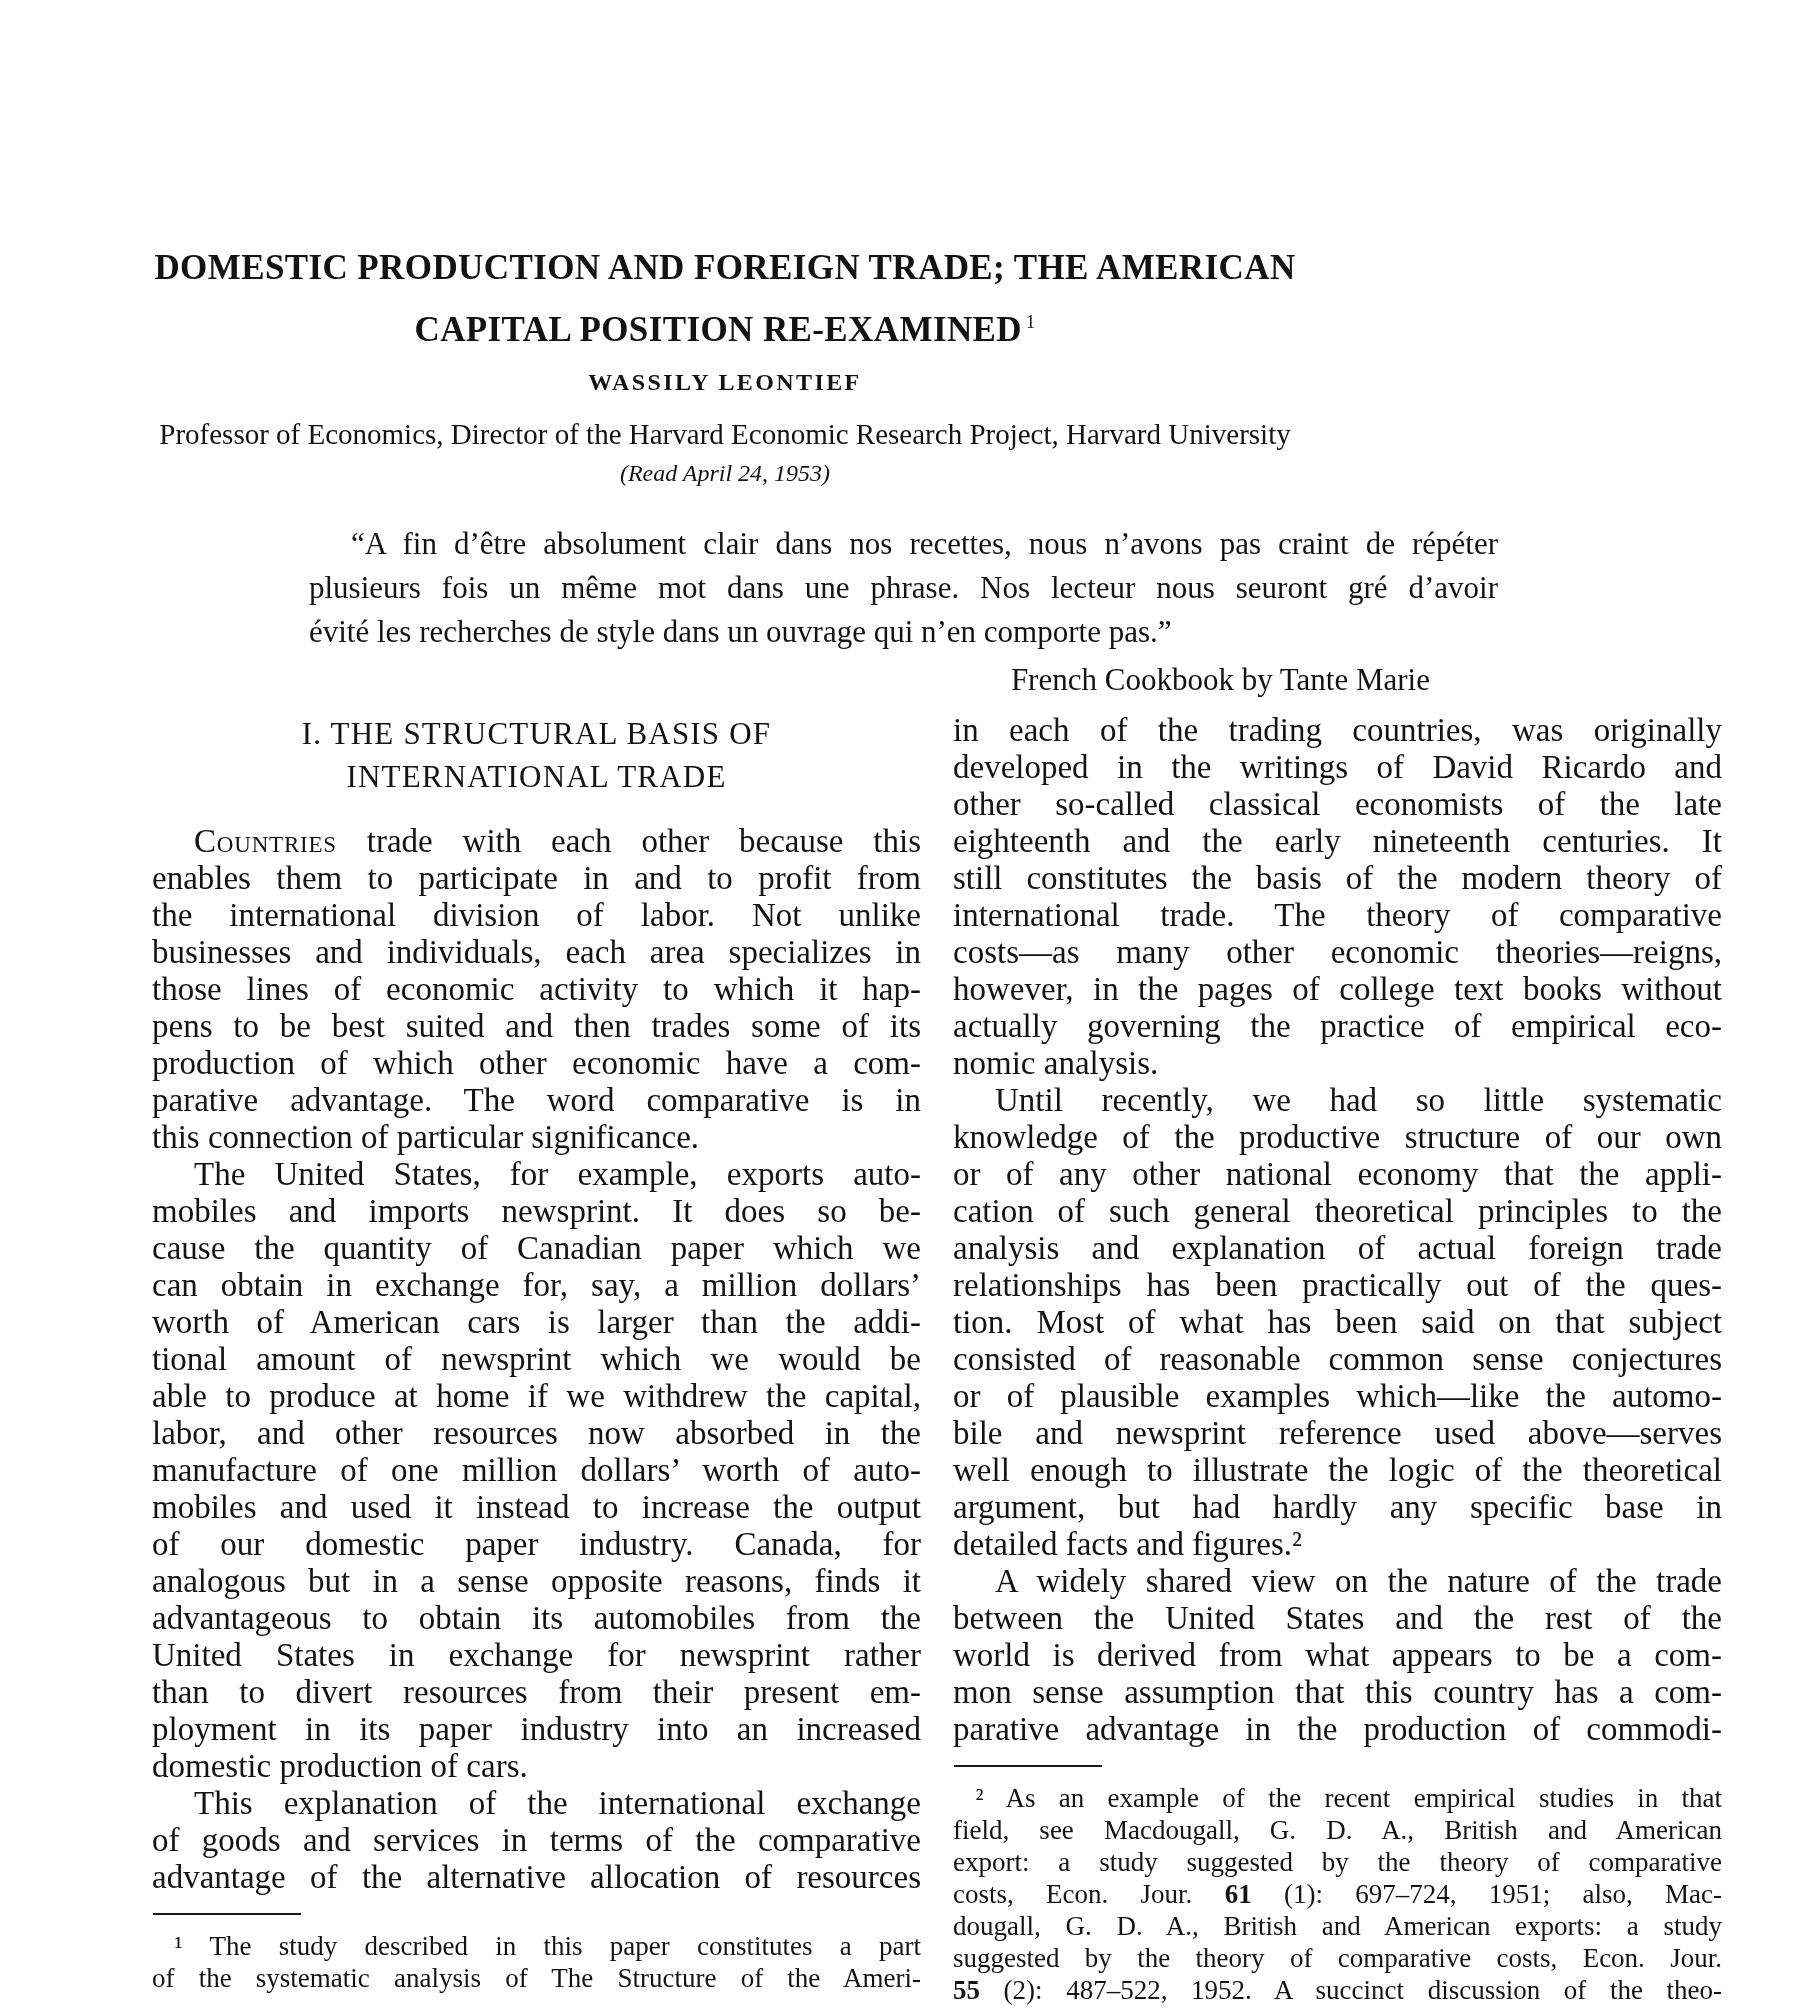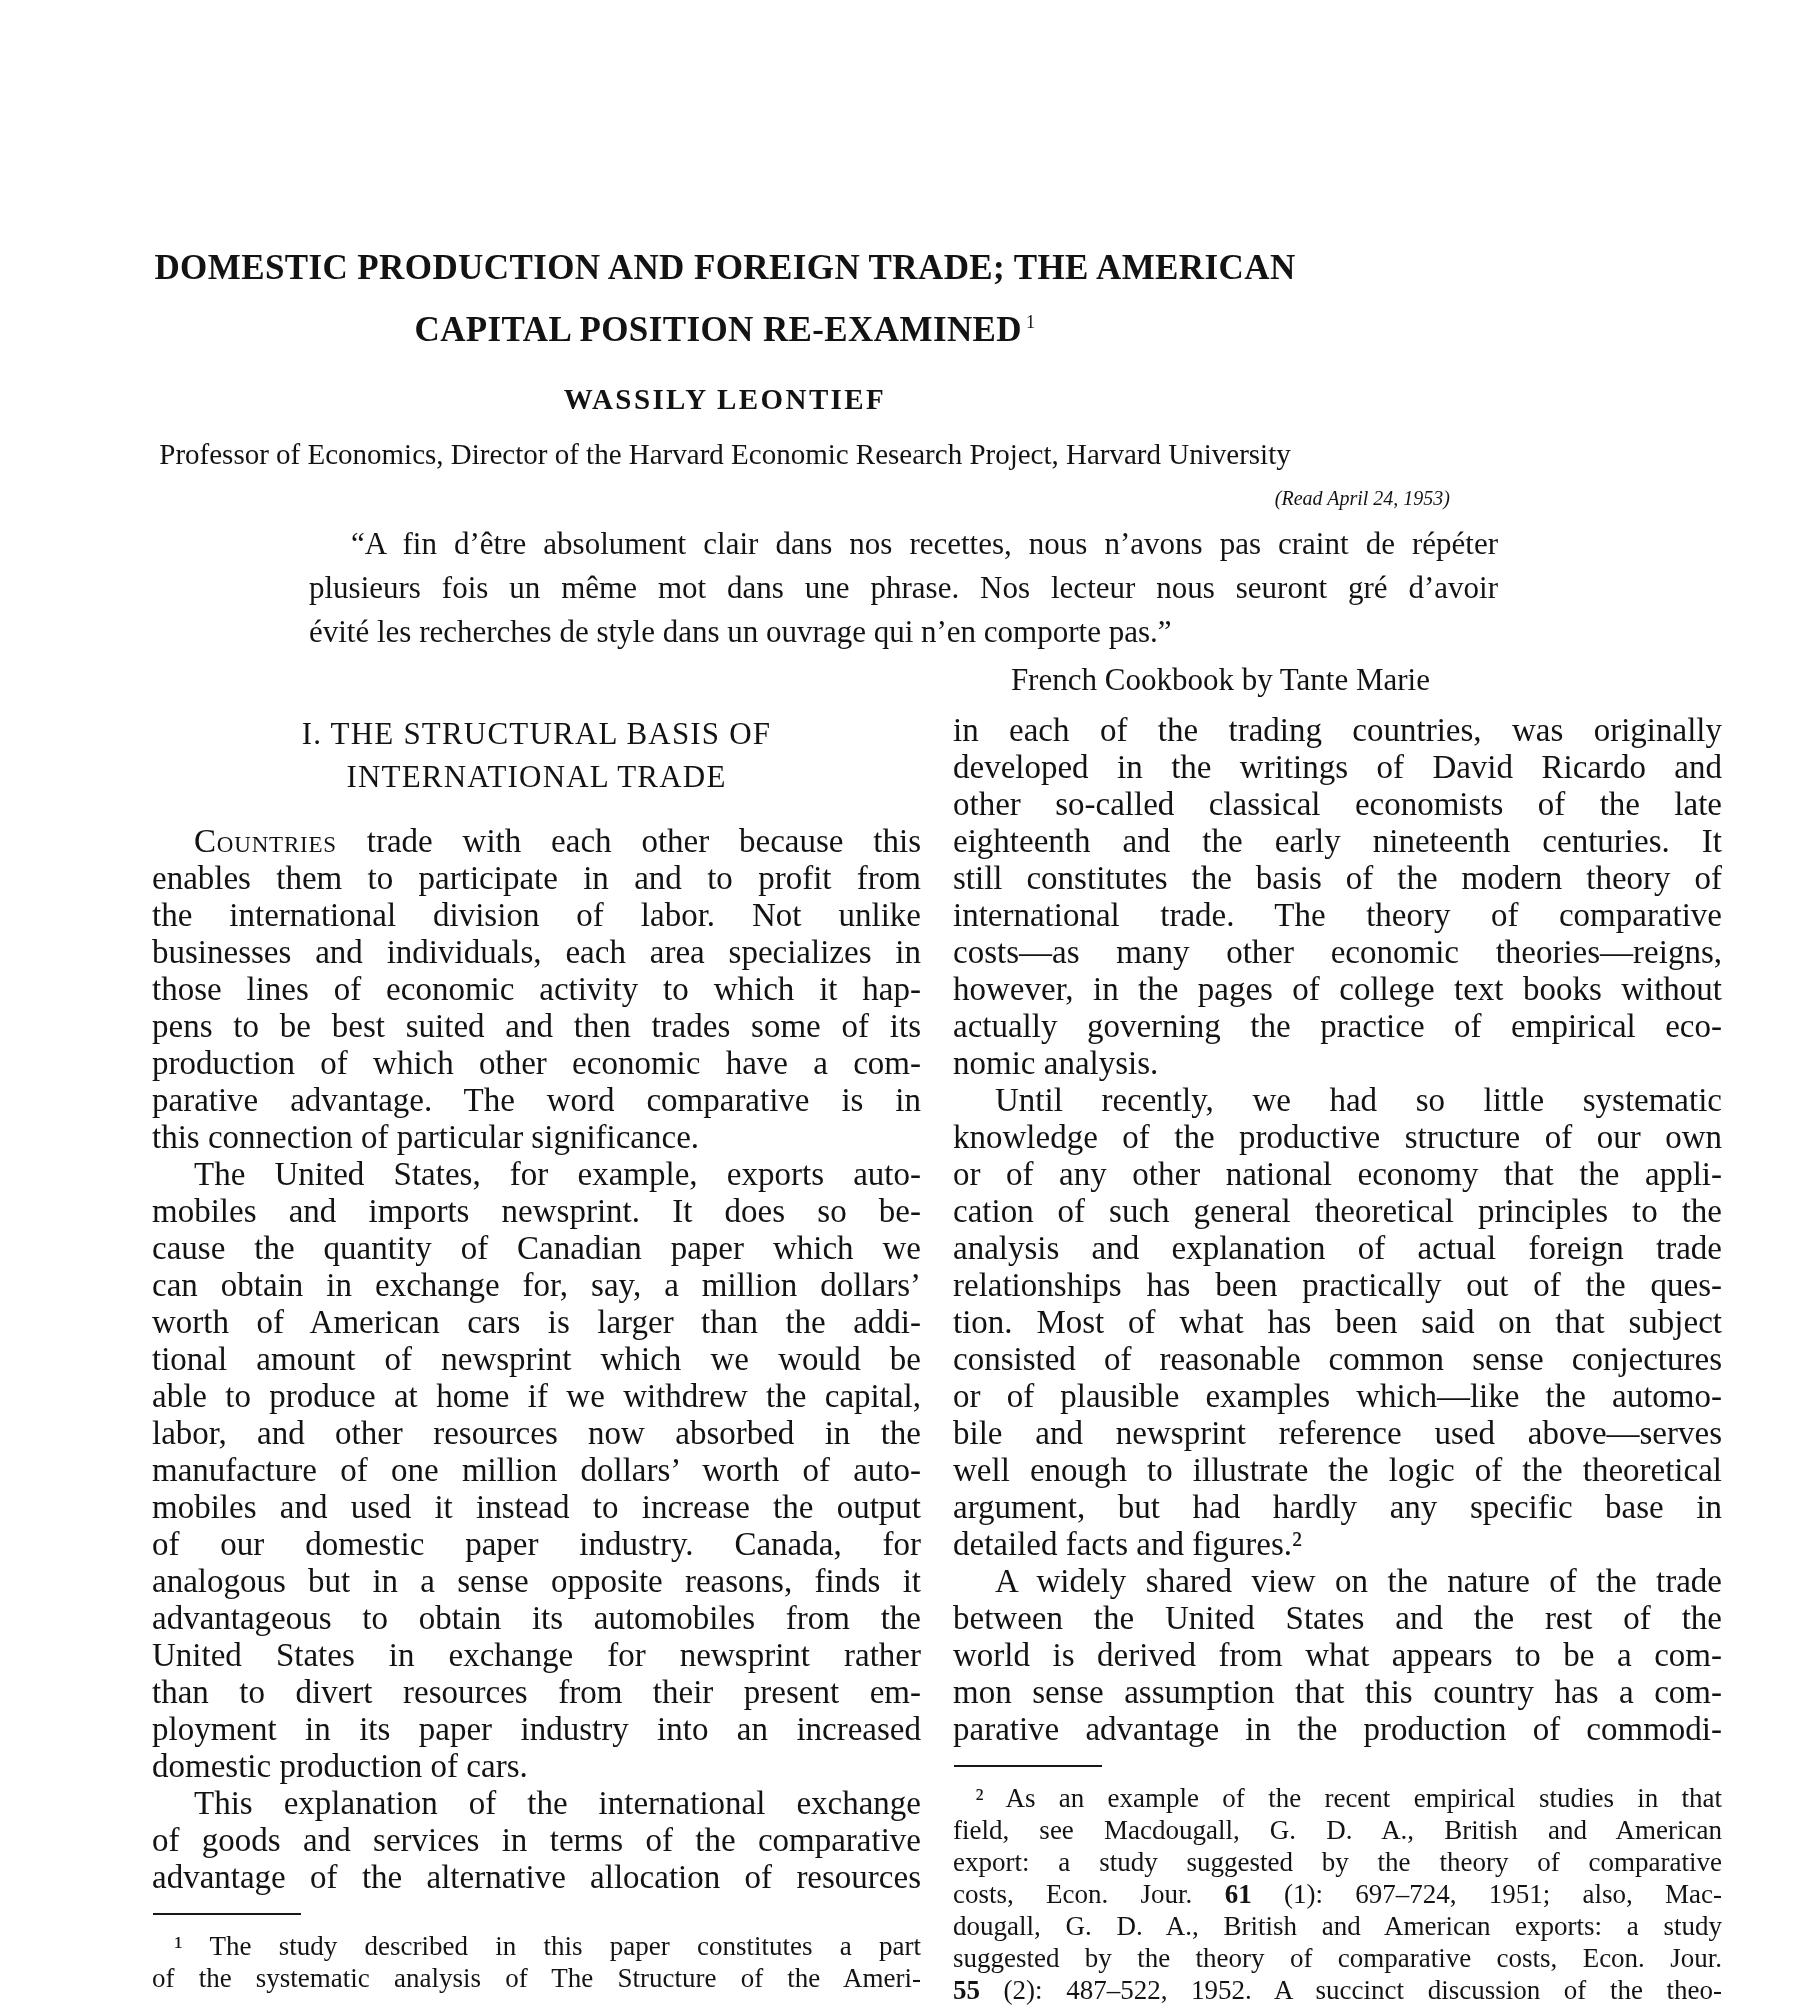--- a/index.html
+++ b/index.html
@@ -10,23 +10,23 @@
     background: #ffffff;
     color: #131313;
     font-family: "Liberation Serif", "DejaVu Serif", serif;
     overflow: hidden;
   }
 
   
   .header { position: absolute; top: 240px; left: 0; width: 1450px; text-align: center; }
   .title { margin: 0; font-size: 35px; line-height: 55px; font-weight: 700; letter-spacing: 0.4px; }
   .title sup { font-size: 52%; vertical-align: super; margin-left: 4px; font-weight: 400; }
-  .author { margin-top: 26px; font-size: 29px; font-weight: 700; letter-spacing: 2.4px; }
+  .author { margin-top: 12px; font-size: 24px; font-weight: 700; letter-spacing: 2.4px; }
   .affiliation { margin-top: 22px; font-size: 29px; }
-  .readnote { margin-top: 16px; font-size: 20px; font-style: italic; text-align: right; }
+  .readnote { margin-top: 9px; font-size: 24px; font-style: italic; }
 
   
   .epigraph { position: absolute; top: 522px; left: 309px; width: 1189px; font-size: 31px; line-height: 44px; }
   .attribution { margin-top: 4px; text-align: right; padding-right: 68px; line-height: 44px; font-size: 31px; }
 
   
   .columns { position: absolute; top: 712px; left: 152px; width: 1570px; display: flex; gap: 32px; }
   .col { width: 769px; font-size: 33px; line-height: 37px; }
   .secheading { margin: 0 0 25px 0; font-weight: 400; font-size: 31px; line-height: 43px; text-align: center; letter-spacing: 1.2px; }
 

